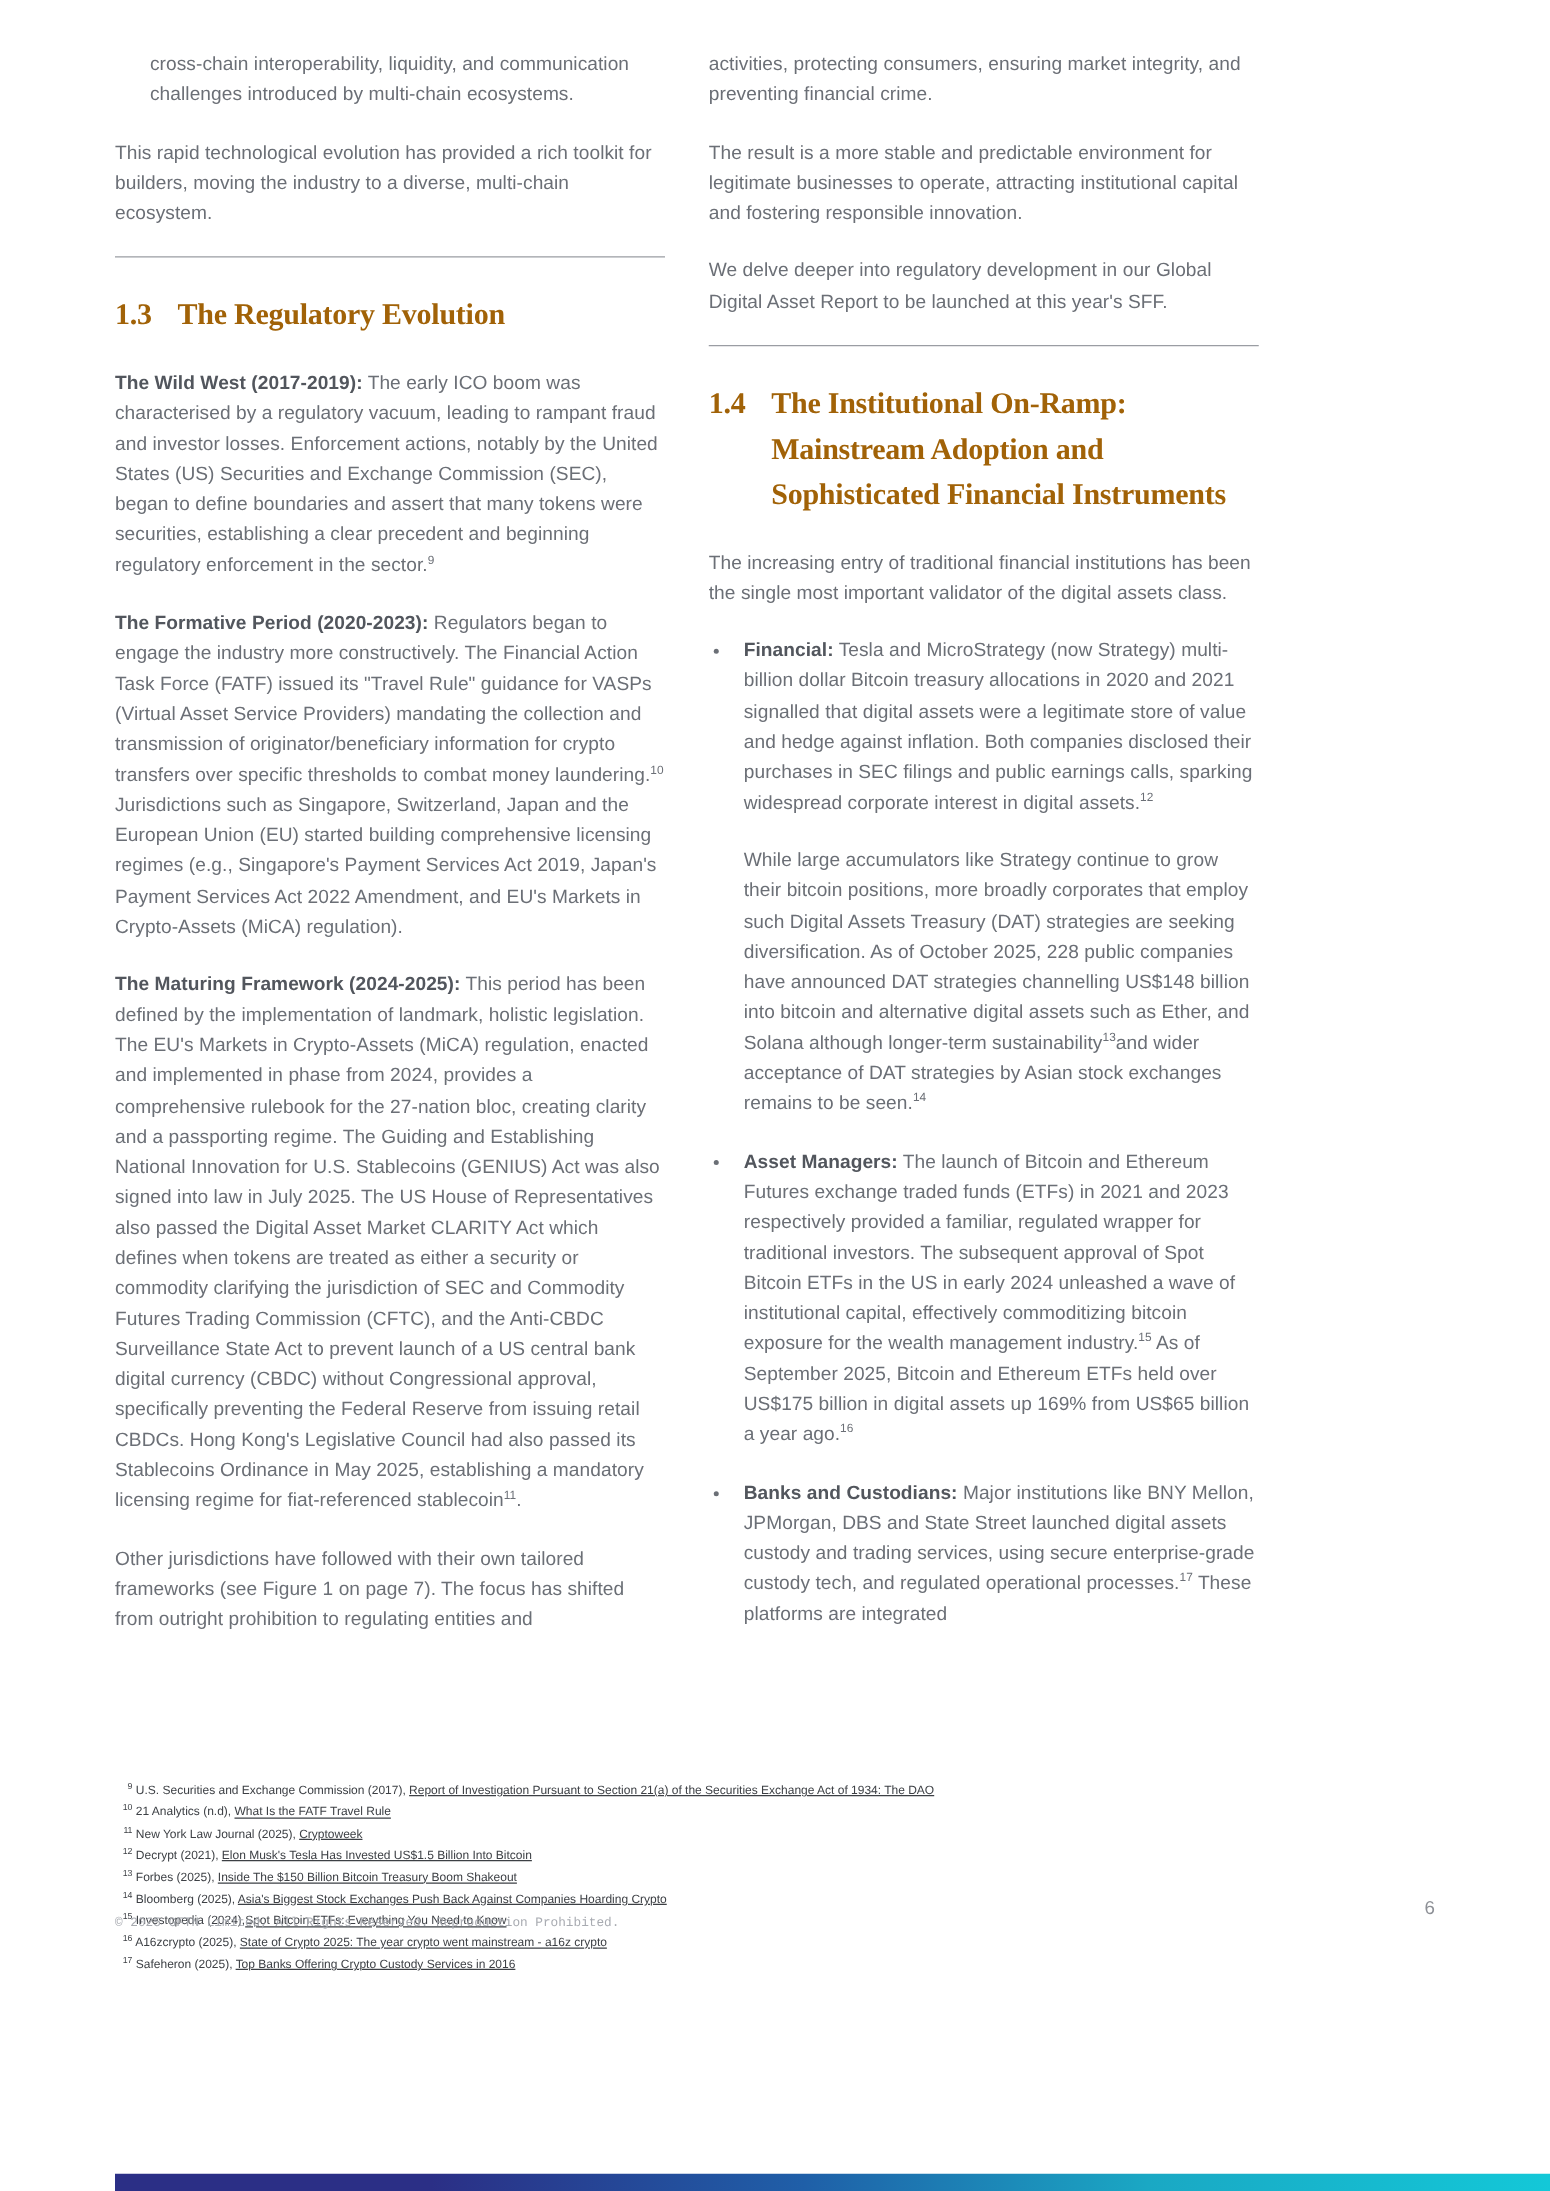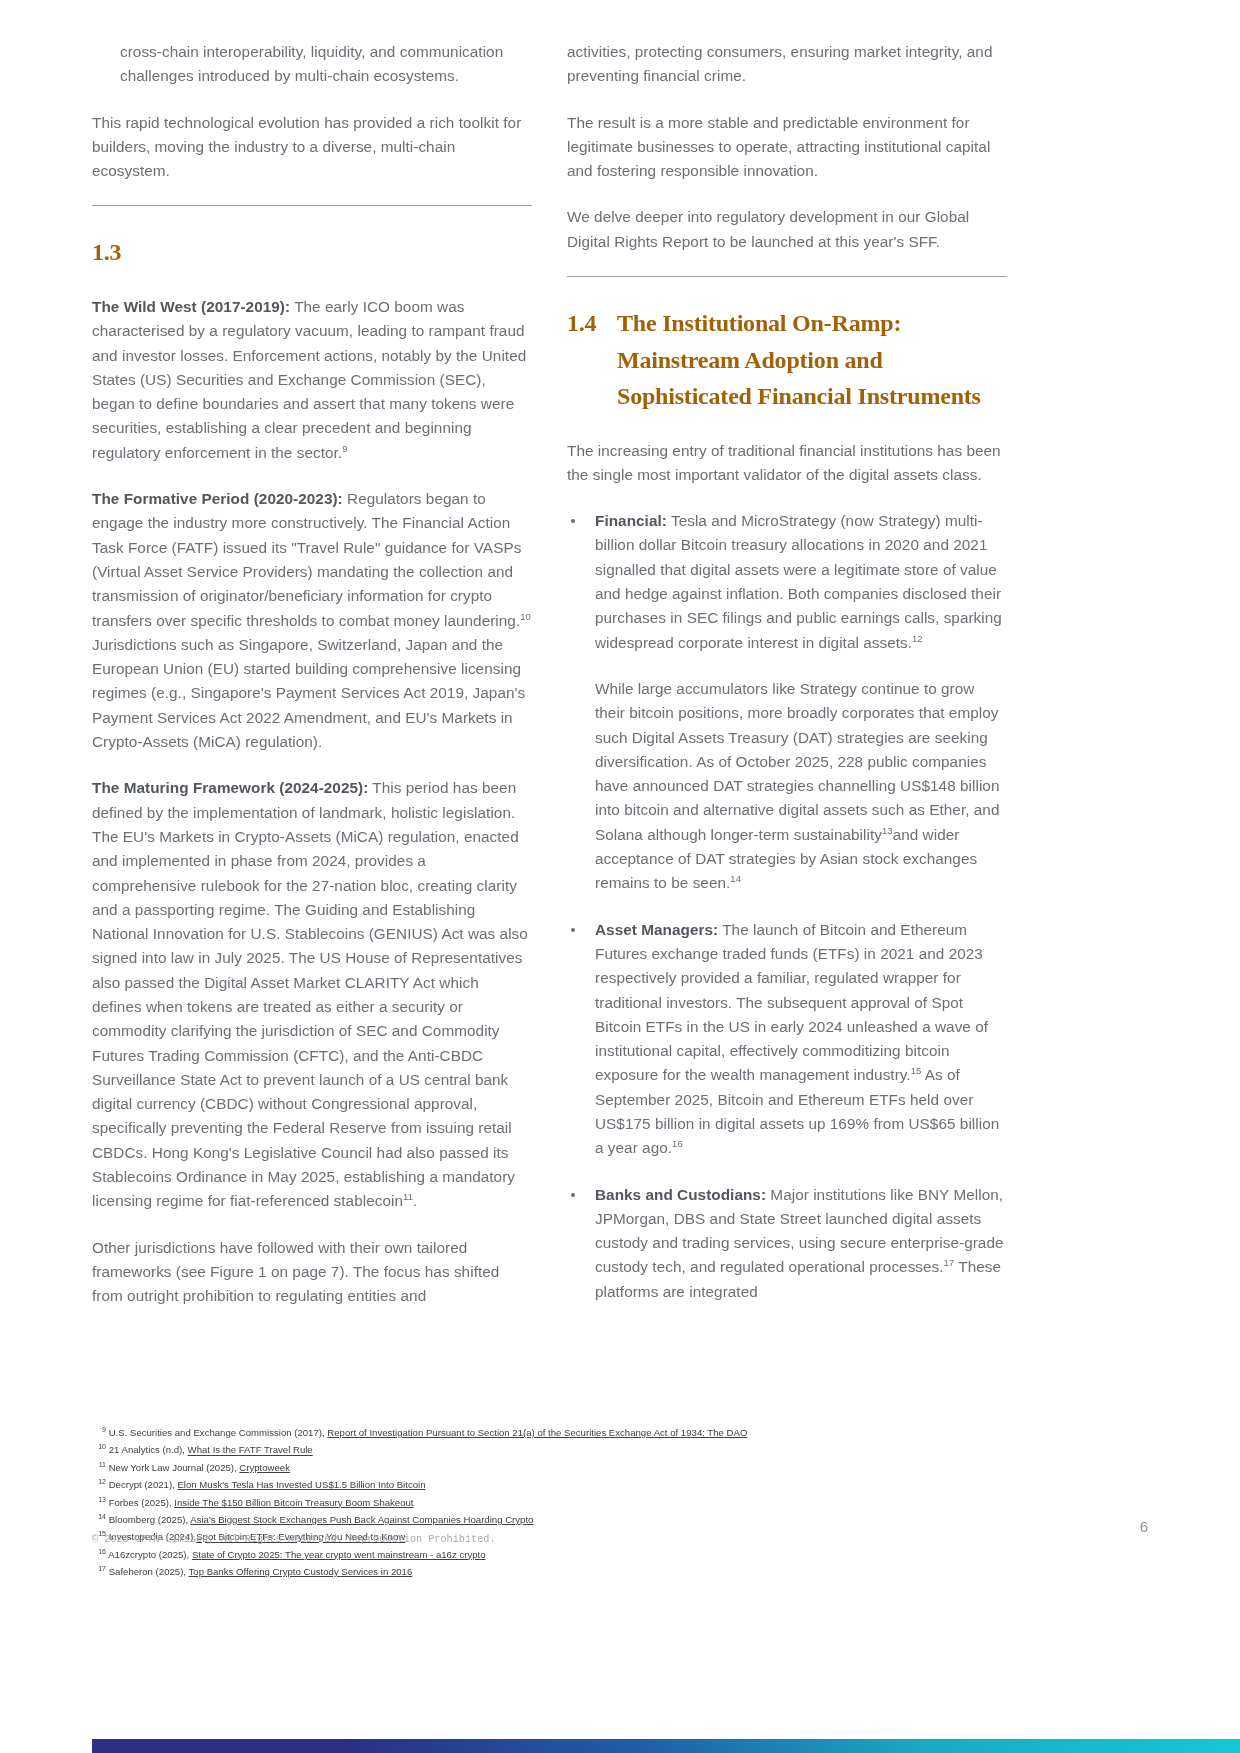--- a/index.html
+++ b/index.html
@@ -157,39 +157,40 @@
     <div class="col">
 
       <p class="indent">cross-chain interoperability, liquidity, and communication challenges introduced by multi-chain ecosystems.</p>
 
       <p>This rapid technological evolution has provided a rich toolkit for builders, moving the industry to a diverse, multi-chain ecosystem.</p>
 
       <hr class="rule">
 
       <div class="heading">
         <span class="num">1.3</span>
+        <span class="txt">The Regulatory Evolution</span>
       </div>
 
       <p><b>The Wild West (2017-2019):</b><span> The early ICO boom was characterised by a regulatory vacuum, leading to rampant fraud and investor losses. Enforcement actions, notably by the United States (US) Securities and Exchange Commission (SEC), began to define boundaries and assert that many tokens were securities, establishing a clear precedent and beginning regulatory enforcement in the sector.</span><sup>9</sup></p>
 
       <p><b>The Formative Period (2020-2023):</b><span> Regulators began to engage the industry more constructively. The Financial Action Task Force (FATF) issued its "Travel Rule" guidance for VASPs (Virtual Asset Service Providers) mandating the collection and transmission of originator/beneficiary information for crypto transfers over specific thresholds to combat money laundering.</span><sup>10</sup><span> Jurisdictions such as Singapore, Switzerland, Japan and the European Union (EU) started building comprehensive licensing regimes (e.g., Singapore's Payment Services Act 2019, Japan's Payment Services Act 2022 Amendment, and EU's Markets in Crypto-Assets (MiCA) regulation).</span></p>
 
       <p><b>The Maturing Framework (2024-2025):</b><span> This period has been defined by the implementation of landmark, holistic legislation. The EU's Markets in Crypto-Assets (MiCA) regulation, enacted and implemented in phase from 2024, provides a comprehensive rulebook for the 27-nation bloc, creating clarity and a passporting regime. The Guiding and Establishing National Innovation for U.S. Stablecoins (GENIUS) Act was also signed into law in July 2025. The US House of Representatives also passed the Digital Asset Market CLARITY Act which defines when tokens are treated as either a security or commodity clarifying the jurisdiction of SEC and Commodity Futures Trading Commission (CFTC), and the Anti-CBDC Surveillance State Act to prevent launch of a US central bank digital currency (CBDC) without Congressional approval, specifically preventing the Federal Reserve from issuing retail CBDCs. Hong Kong's Legislative Council had also passed its Stablecoins Ordinance in May 2025, establishing a mandatory licensing regime for fiat-referenced stablecoin</span><sup>11</sup><span>.</span></p>
 
       <p>Other jurisdictions have followed with their own tailored frameworks (see Figure 1 on page 7). The focus has shifted from outright prohibition to regulating entities and</p>
 
     </div>
 
     <div class="col">
 
       <p>activities, protecting consumers, ensuring market integrity, and preventing financial crime.</p>
 
       <p>The result is a more stable and predictable environment for legitimate businesses to operate, attracting institutional capital and fostering responsible innovation.</p>
 
-      <p>We delve deeper into regulatory development in our Global Digital Rights Report to be launched at this year's SFF.</p>
+      <p>We delve deeper into regulatory development in our Global Digital Asset Report to be launched at this year's SFF.</p>
 
       <hr class="rule">
 
       <div class="heading">
         <span class="num">1.4</span>
         <span class="txt">The Institutional On-Ramp: Mainstream Adoption and Sophisticated Financial Instruments</span>
       </div>
 
       <p>The increasing entry of traditional financial institutions has been the single most important validator of the digital assets class.</p>
 

